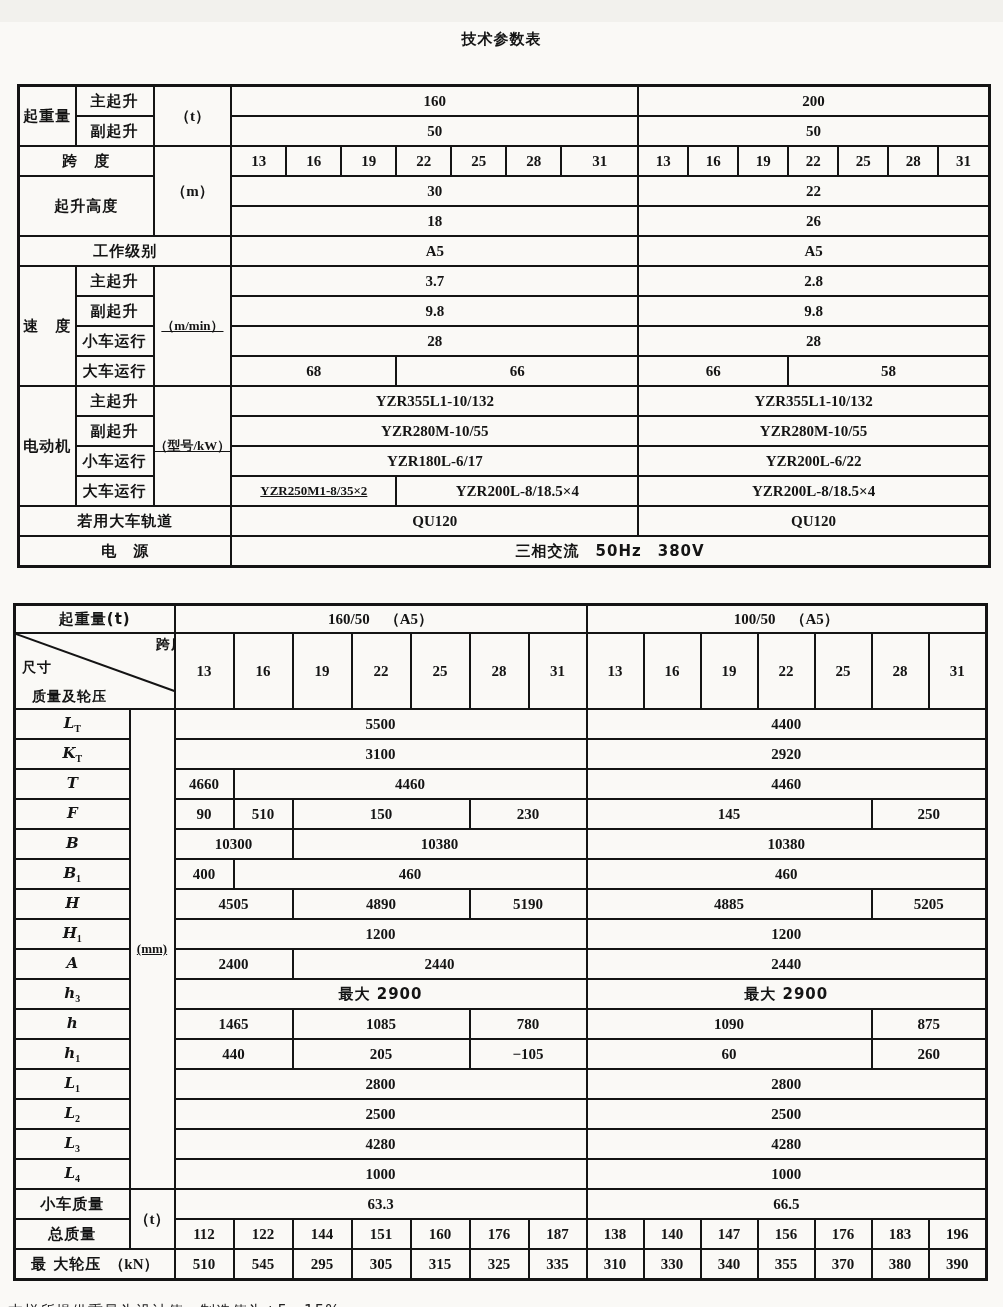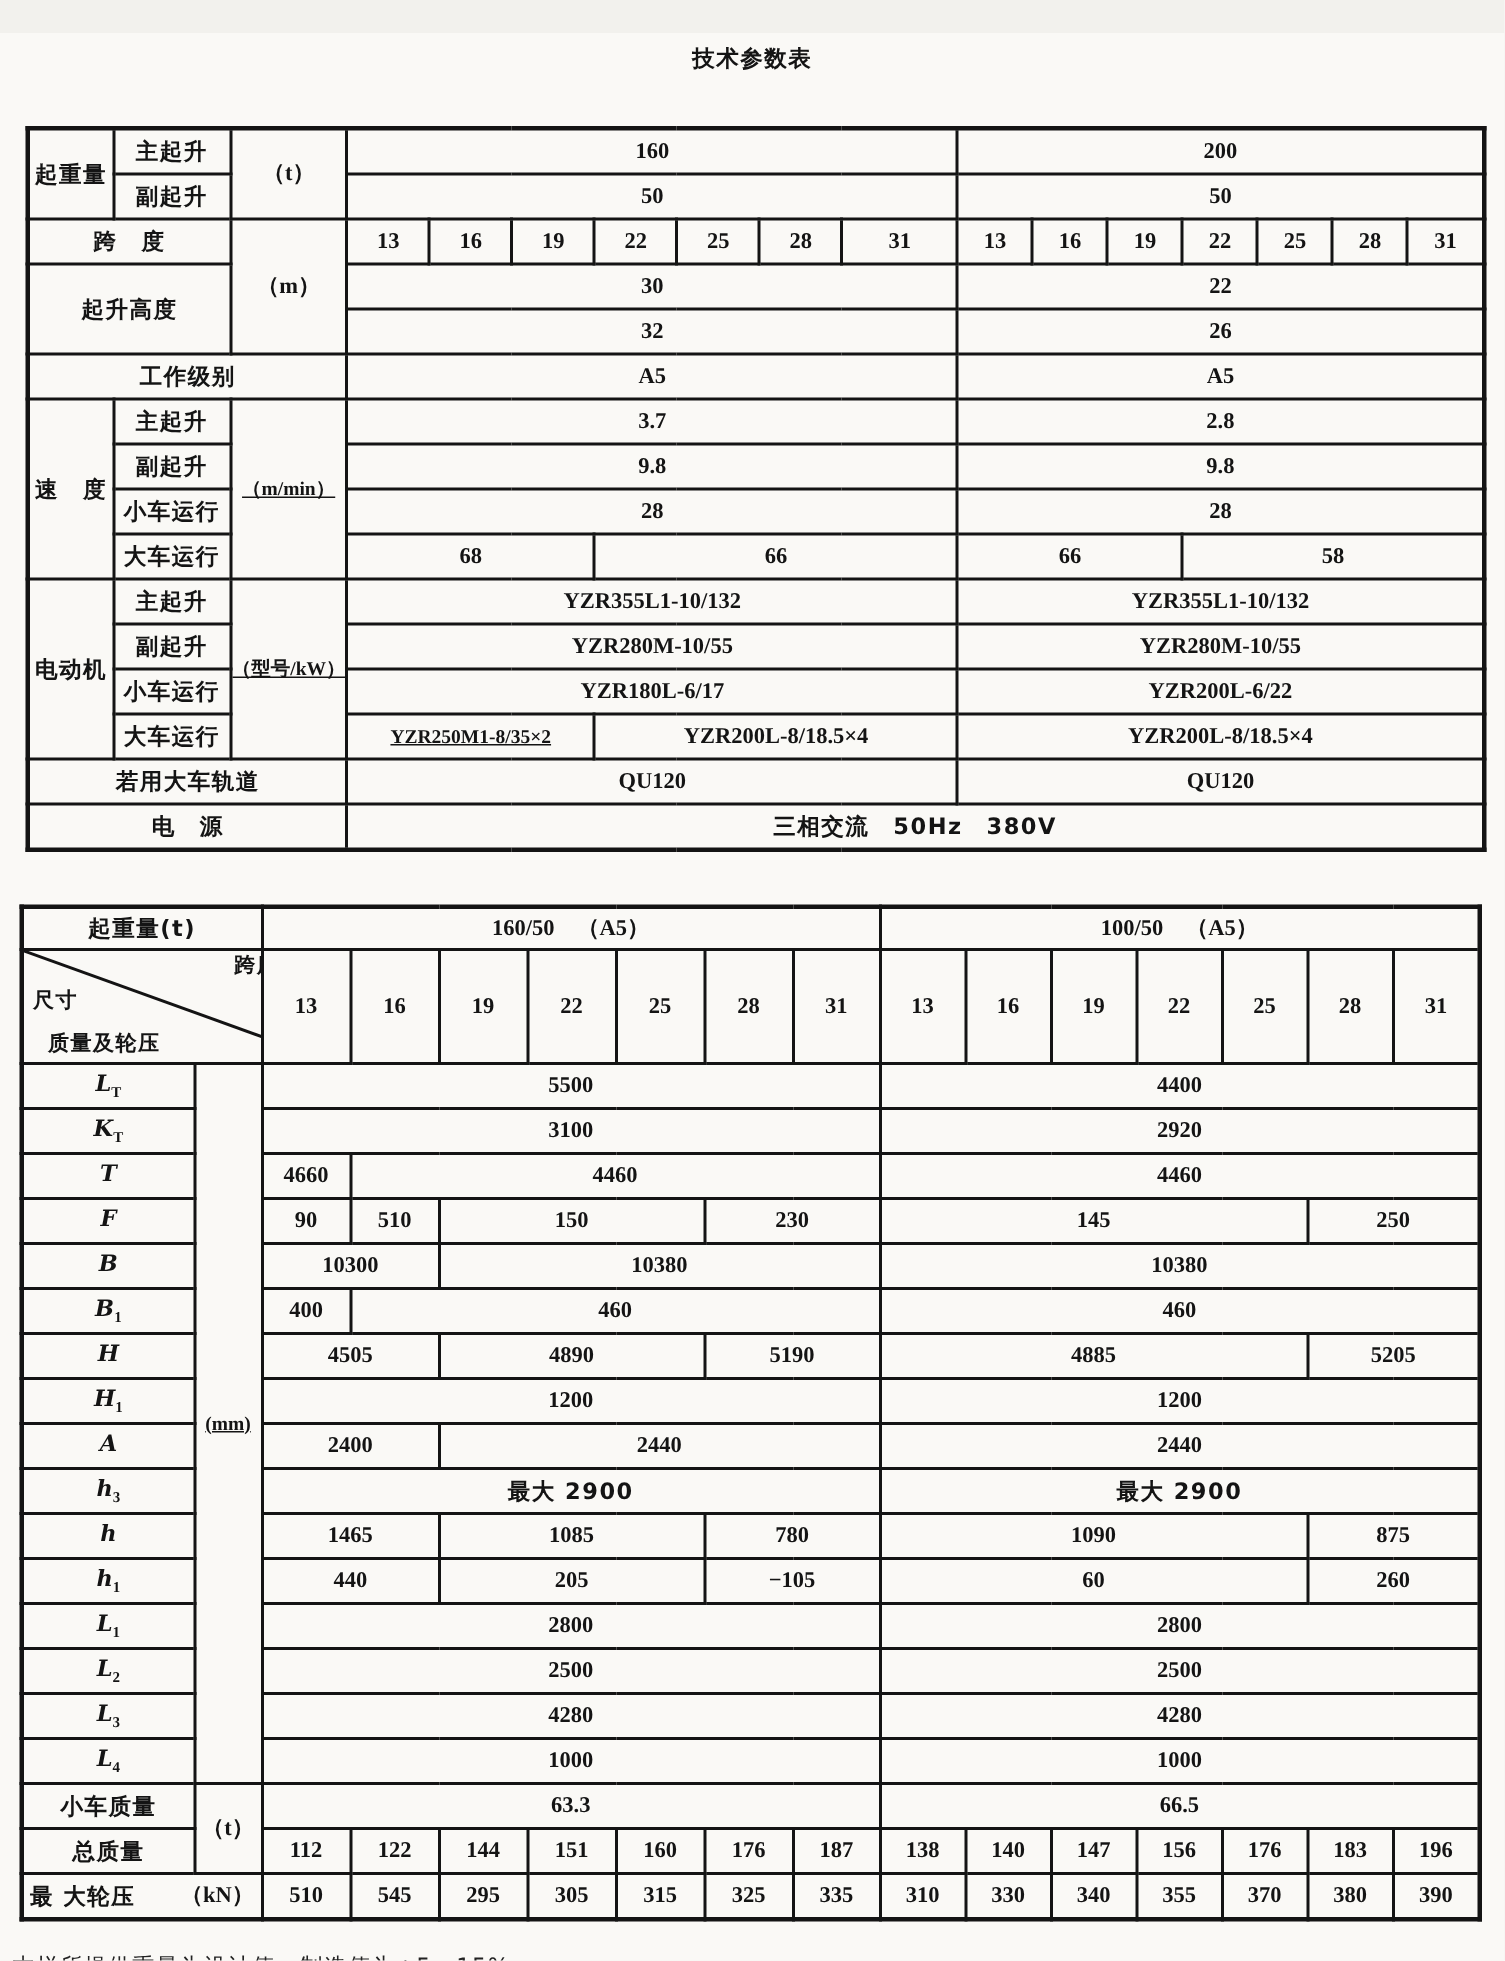--- a/index.html
+++ b/index.html
@@ -42,21 +42,21 @@
   .small{font-size:13px;letter-spacing:0;text-decoration:underline;}
   sub{font-size:10px;font-weight:bold;}
   i{font-family:"DejaVu Serif", serif;}
   
   .diag{position:relative;padding:0;}
   .diagwrap{position:relative;width:100%;height:74px;padding-left:48px;}
   .dline{position:absolute;left:0;top:0;width:100%;height:100%;}
   .d-top{position:absolute;right:5px;top:3px;font-size:14px;}
   .d-l1{position:absolute;left:6px;top:26px;font-size:14px;}
   .d-l2{position:absolute;left:16px;bottom:4px;font-size:14px;}
-  .kn-cell{display:flex;justify-content:space-between;align-items:center;padding:0 4px;}
+  .kn-cell{display:flex;justify-content:space-between;align-items:center;padding:0 15px;}
   .footnote{
     position:absolute;left:8px;top:1280px;
     font-family:"DejaVu Sans", sans-serif;
     font-size:15px;color:#222;letter-spacing:1px;
   }
 </style>
 </head>
 <body>
 
 <div class="page">
@@ -113,21 +113,21 @@
       <td>25</td>
       <td>28</td>
       <td>31</td>
     </tr>
     <tr>
       <td colspan="2" rowspan="2" class="zh">起升高度</td>
       <td colspan="7">30</td>
       <td colspan="7">22</td>
     </tr>
     <tr>
-      <td colspan="7">32</td>
+      <td colspan="7">18</td>
       <td colspan="7">26</td>
     </tr>
     <tr>
       <td colspan="3" class="zh">工作级别</td>
       <td colspan="7">A5</td>
       <td colspan="7">A5</td>
     </tr>
     <tr>
       <td rowspan="4" class="zh">速　度</td>
       <td class="zh">主起升</td>

